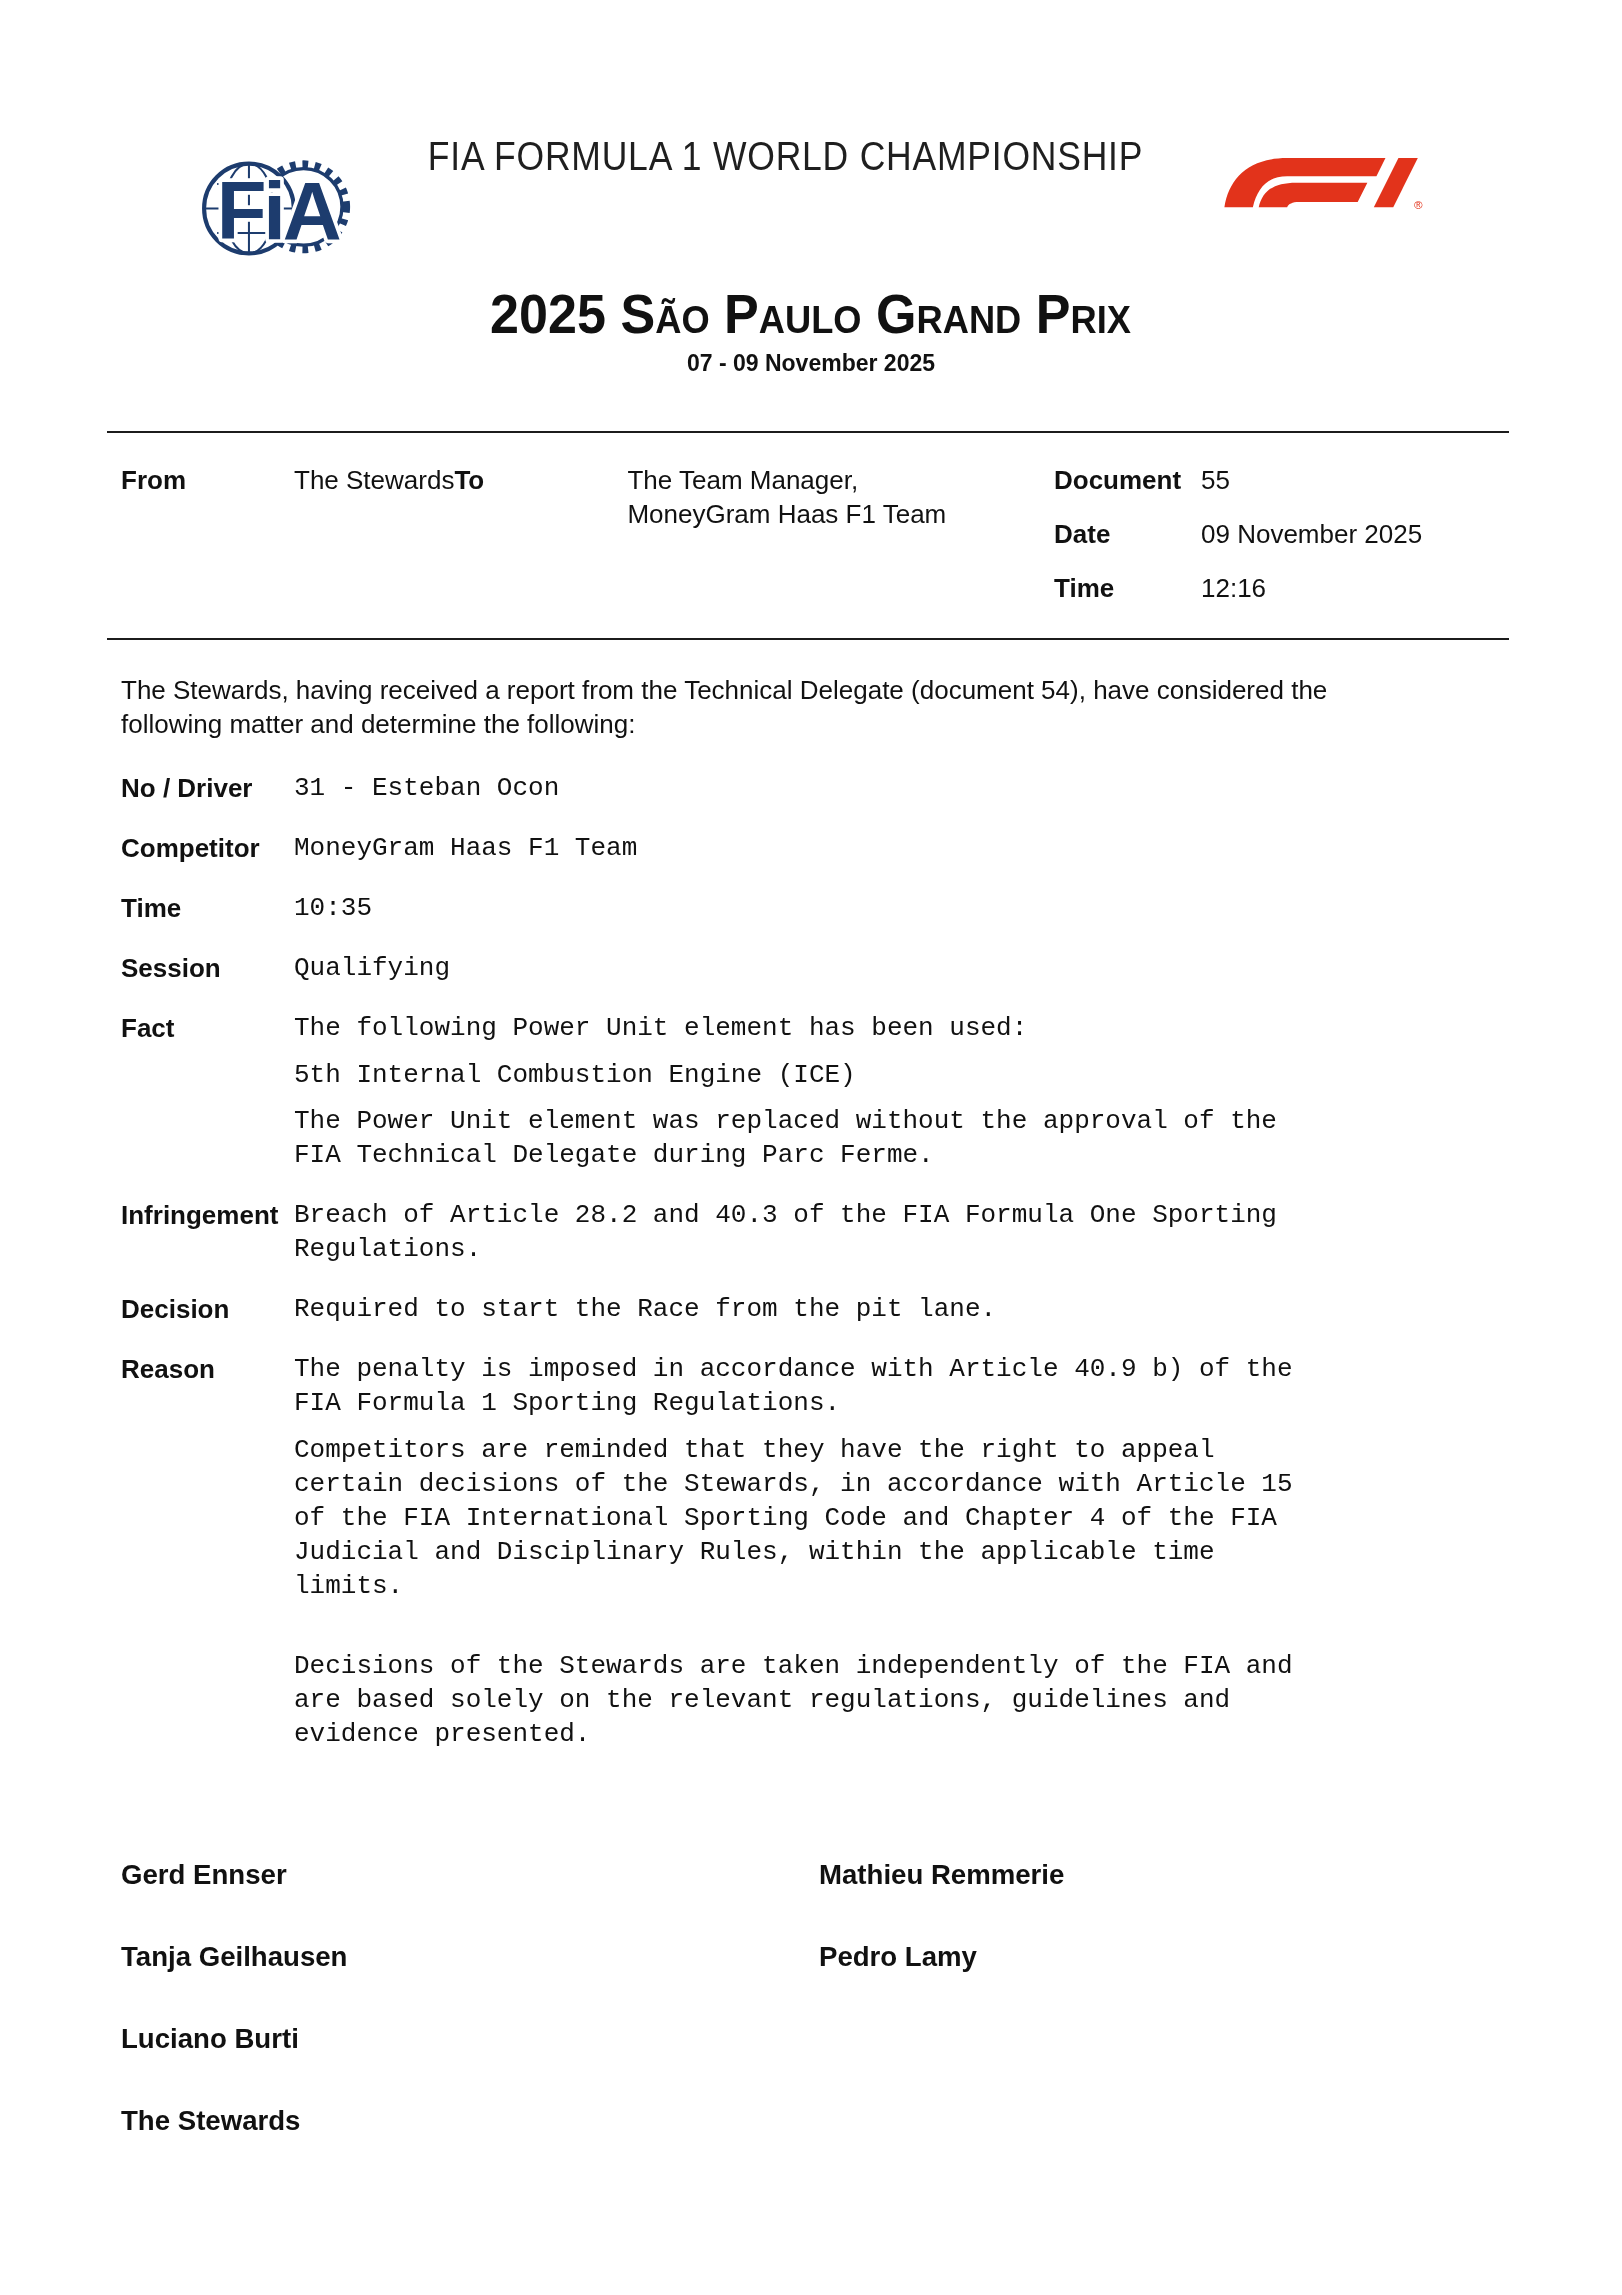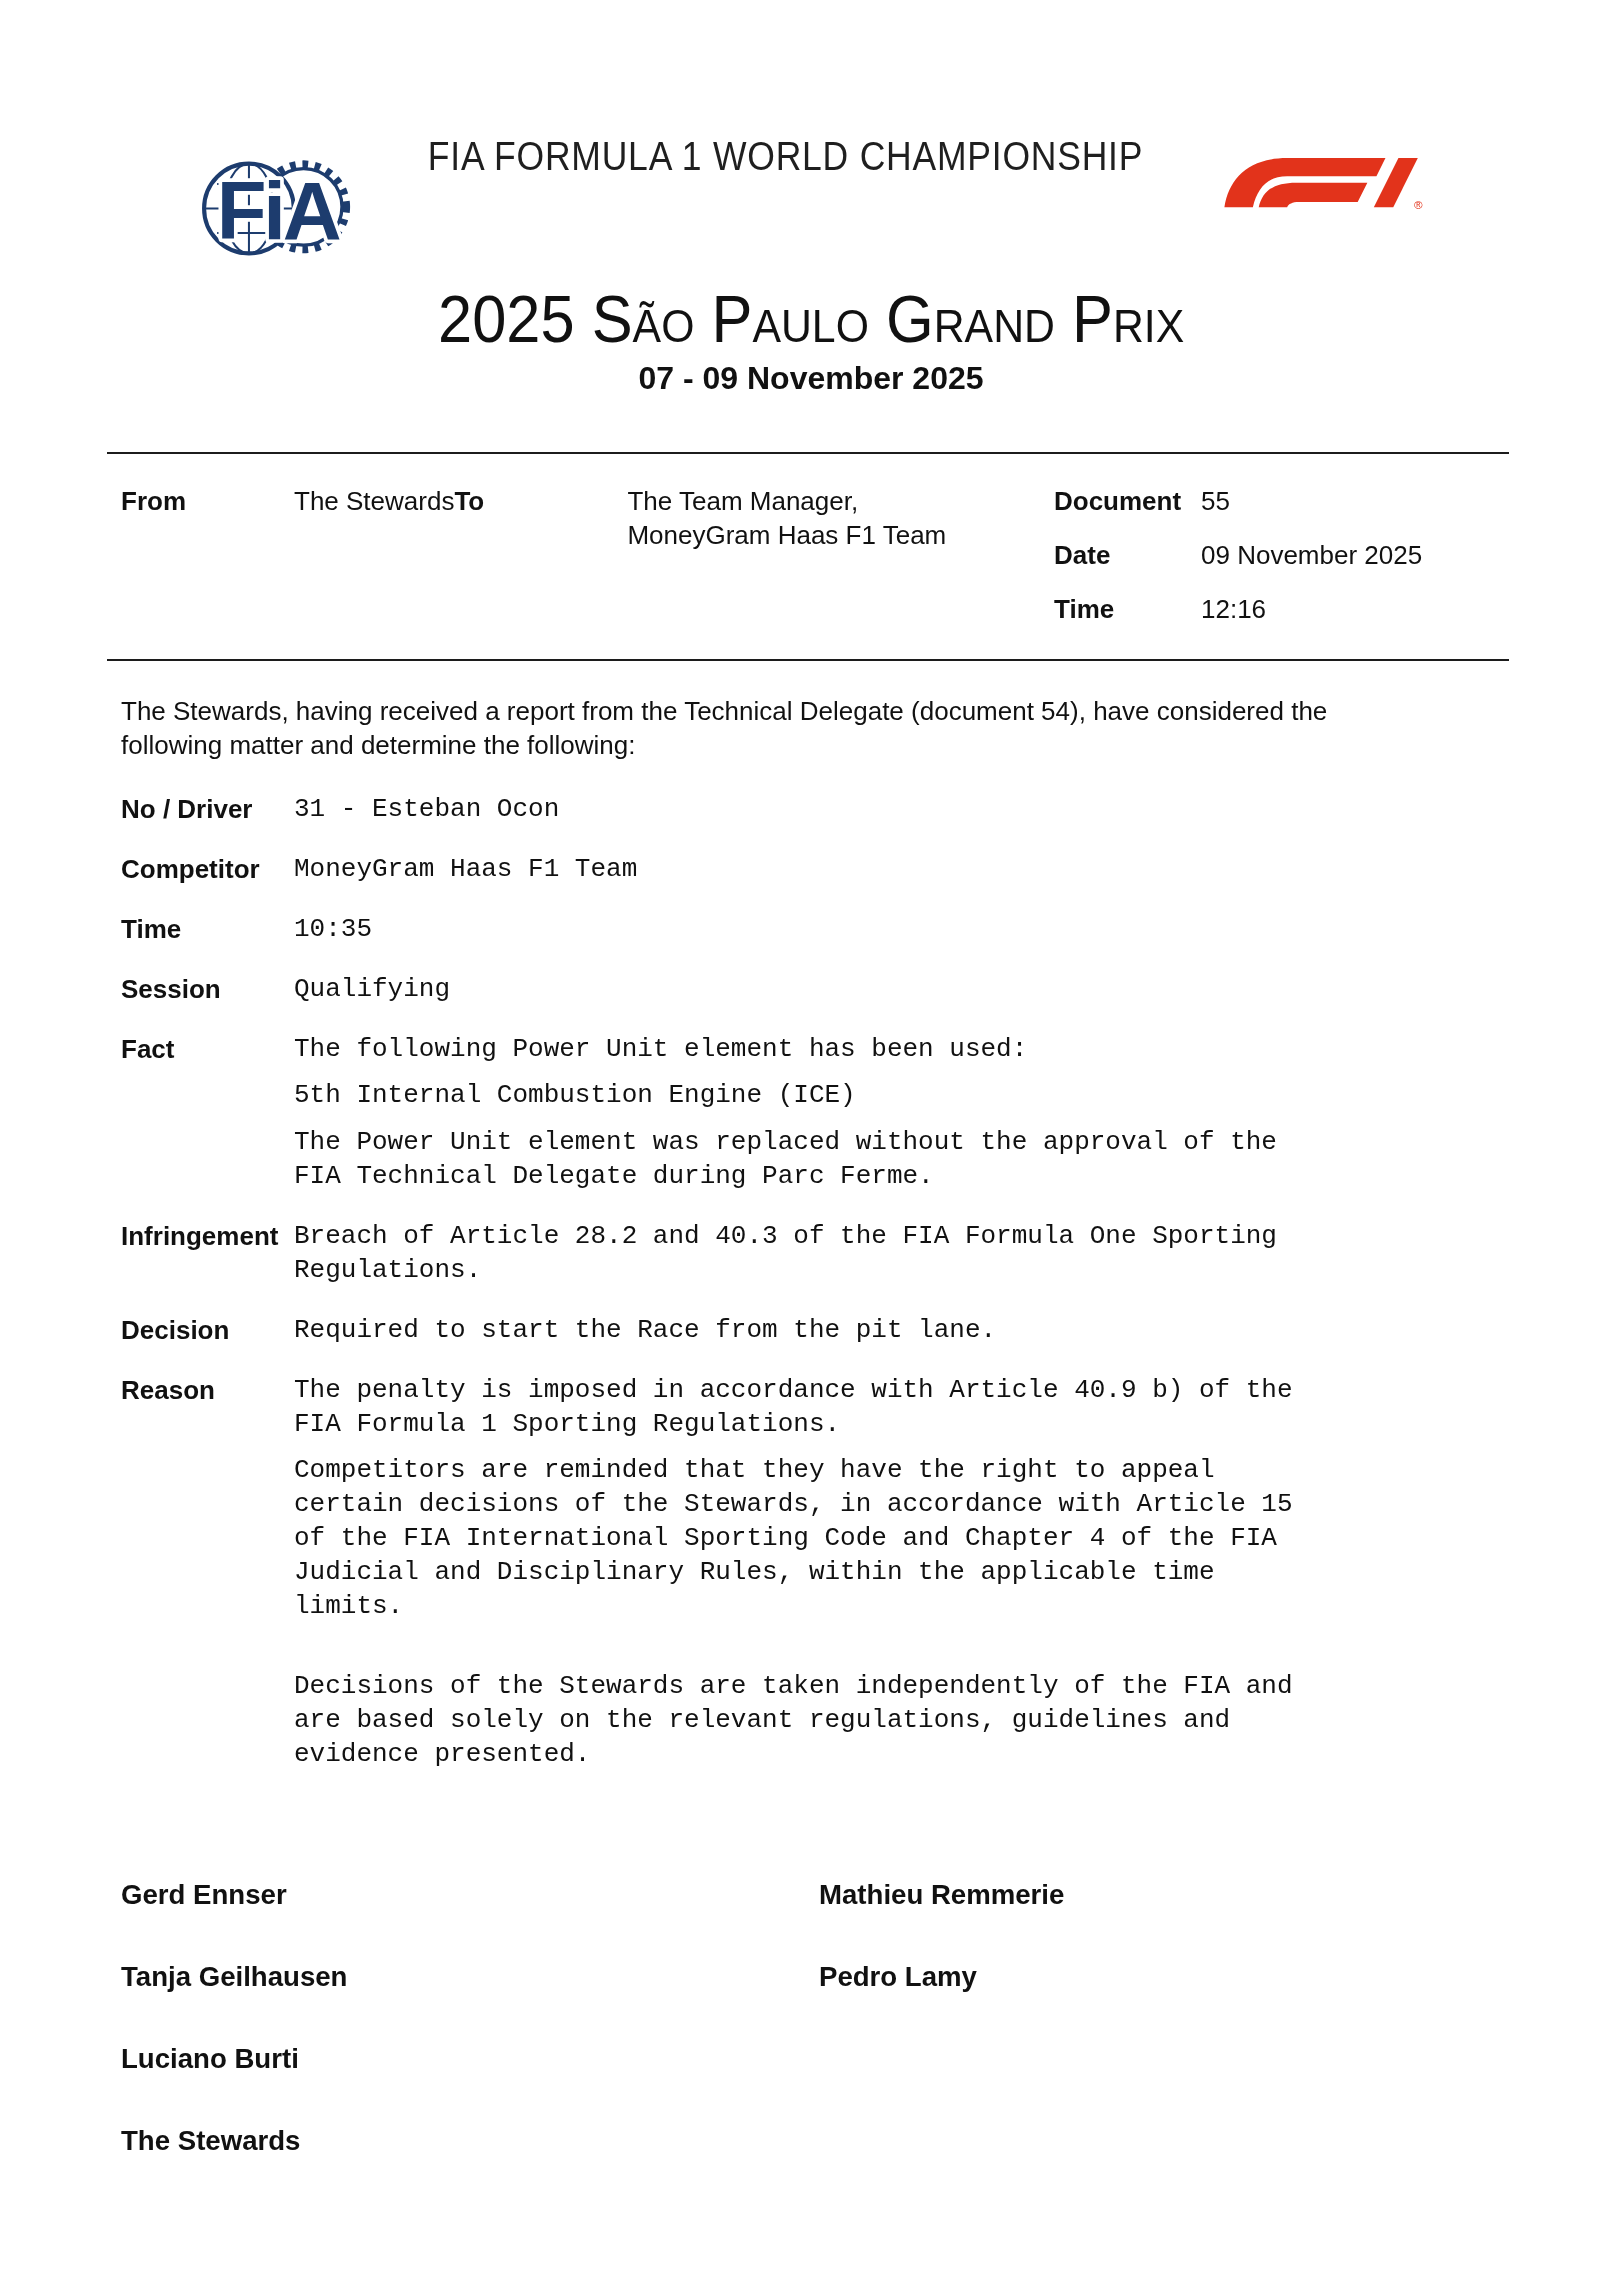--- a/index.html
+++ b/index.html
@@ -35,32 +35,32 @@
     letter-spacing:0.8px;
     color:#1f1f1f;
     transform:scale(0.96,1.08);
     white-space:nowrap;
   }
   .f1-logo{width:207px;height:65px;flex:0 0 auto;margin-top:5px;}
   
   .event-title{
     margin:8.4px 0 0;
     text-align:center;
-    font-size:66px;
+    font-size:56px;
     line-height:1.05;
-    font-weight:normal;
+    font-weight:bold;
     font-variant:small-caps;
     letter-spacing:0;
     white-space:nowrap;
   }
   .event-title > span{display:inline-block;transform:scaleX(0.93);}
   .event-dates{
     margin-top:6.7px;
     text-align:center;
-    font-size:32px;
+    font-size:23px;
     font-weight:bold;
     line-height:1.1;
   }
   
   .rule{
     border:none;
     border-top:2.5px solid #1c1c1c;
     margin:0;
     margin-left:107px;
     width:1402px;

